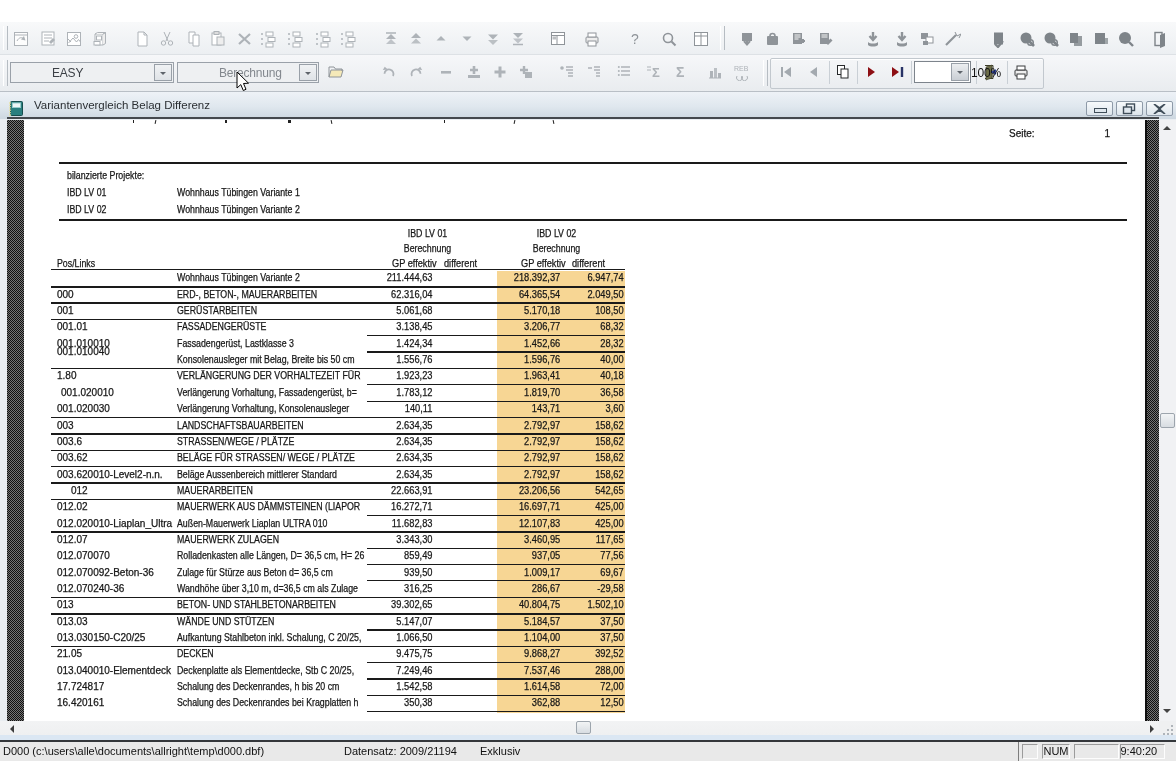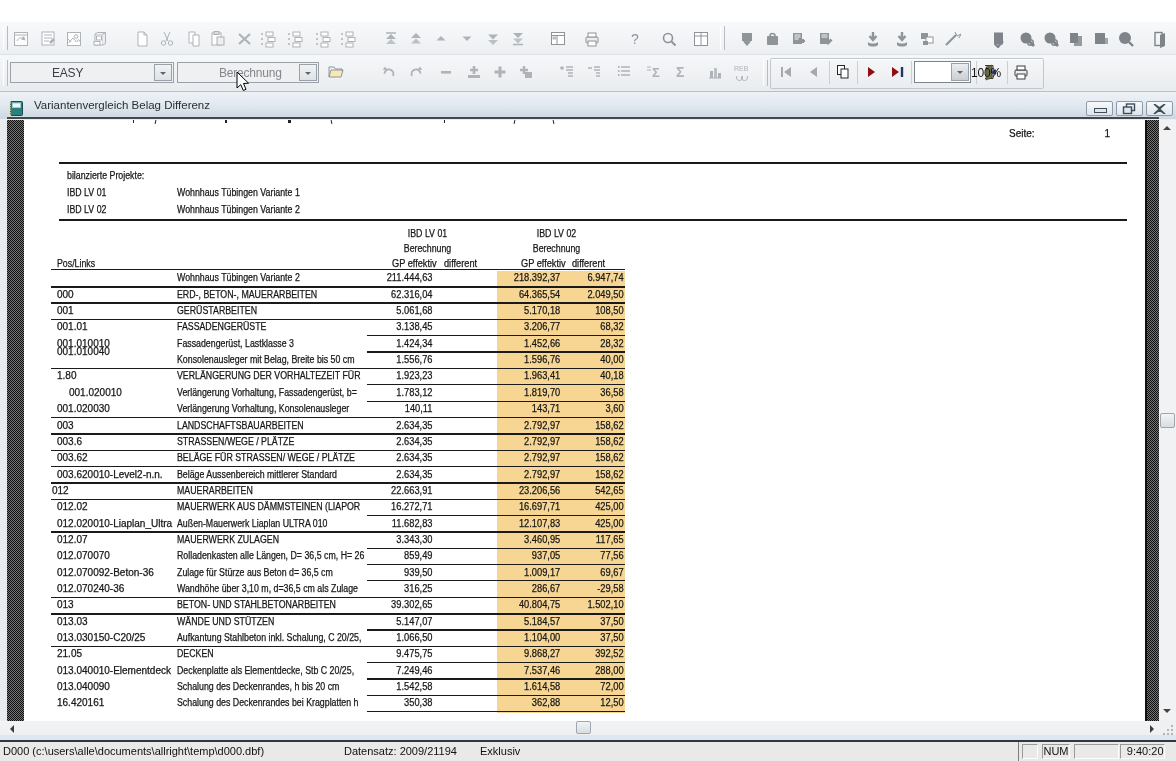--- a/index.html
+++ b/index.html
@@ -478,21 +478,21 @@
             <div class="r num" style="left:313px;top:234.6px;width:95.5px">1.556,76</div>
             <div class="r num" style="left:441px;top:234.6px;width:95.3px">1.596,76</div>
             <div class="r num" style="left:546px;top:234.6px;width:53.6px">40,00</div>
             <div class="hline" style="left:27px;top:248.3px;width:574px;height:1.6px"></div>
             <div class="r" style="left:33px;top:250.9px">1.80</div>
             <div class="r caps" style="left:153px;top:250.9px">VERLÄNGERUNG DER VORHALTEZEIT FÜR</div>
             <div class="r num" style="left:313px;top:250.9px;width:95.5px">1.923,23</div>
             <div class="r num" style="left:441px;top:250.9px;width:95.3px">1.963,41</div>
             <div class="r num" style="left:546px;top:250.9px;width:53.6px">40,18</div>
             <div class="hline" style="left:343px;top:264.6px;width:258px;height:1.2px"></div>
-            <div class="r" style="left:45px;top:267.3px">001.020010</div>
+            <div class="r" style="left:37px;top:267.3px">001.020010</div>
             <div class="r det" style="left:153px;top:267.3px">Verlängerung Vorhaltung, Fassadengerüst, b=</div>
             <div class="r num" style="left:313px;top:267.3px;width:95.5px">1.783,12</div>
             <div class="r num" style="left:441px;top:267.3px;width:95.3px">1.819,70</div>
             <div class="r num" style="left:546px;top:267.3px;width:53.6px">36,58</div>
             <div class="hline" style="left:343px;top:281.0px;width:258px;height:1.2px"></div>
             <div class="r" style="left:33px;top:283.6px">001.020030</div>
             <div class="r det" style="left:153px;top:283.6px">Verlängerung Vorhaltung, Konsolenausleger</div>
             <div class="r num" style="left:313px;top:283.6px;width:95.5px">140,11</div>
             <div class="r num" style="left:441px;top:283.6px;width:95.3px">143,71</div>
             <div class="r num" style="left:546px;top:283.6px;width:53.6px">3,60</div>
@@ -514,21 +514,21 @@
             <div class="r num" style="left:313px;top:332.7px;width:95.5px">2.634,35</div>
             <div class="r num" style="left:441px;top:332.7px;width:95.3px">2.792,97</div>
             <div class="r num" style="left:546px;top:332.7px;width:53.6px">158,62</div>
             <div class="hline" style="left:27px;top:346.4px;width:574px;height:1.6px"></div>
             <div class="r" style="left:33px;top:349.0px">003.620010-Level2-n.n.</div>
             <div class="r det" style="left:153px;top:349.0px">Beläge Aussenbereich mittlerer Standard</div>
             <div class="r num" style="left:313px;top:349.0px;width:95.5px">2.634,35</div>
             <div class="r num" style="left:441px;top:349.0px;width:95.3px">2.792,97</div>
             <div class="r num" style="left:546px;top:349.0px;width:53.6px">158,62</div>
             <div class="hline" style="left:27px;top:362.7px;width:574px;height:1.6px"></div>
-            <div class="r" style="left:28px;top:365.4px">012</div>
+            <div class="r" style="left:47px;top:365.4px">012</div>
             <div class="r caps" style="left:153px;top:365.4px">MAUERARBEITEN</div>
             <div class="r num" style="left:313px;top:365.4px;width:95.5px">22.663,91</div>
             <div class="r num" style="left:441px;top:365.4px;width:95.3px">23.206,56</div>
             <div class="r num" style="left:546px;top:365.4px;width:53.6px">542,65</div>
             <div class="hline" style="left:27px;top:379.1px;width:574px;height:1.6px"></div>
             <div class="r" style="left:33px;top:381.7px">012.02</div>
             <div class="r caps" style="left:153px;top:381.7px">MAUERWERK AUS DÄMMSTEINEN (LIAPOR</div>
             <div class="r num" style="left:313px;top:381.7px;width:95.5px">16.272,71</div>
             <div class="r num" style="left:441px;top:381.7px;width:95.3px">16.697,71</div>
             <div class="r num" style="left:546px;top:381.7px;width:53.6px">425,00</div>
@@ -586,21 +586,21 @@
             <div class="r num" style="left:313px;top:528.9px;width:95.5px">9.475,75</div>
             <div class="r num" style="left:441px;top:528.9px;width:95.3px">9.868,27</div>
             <div class="r num" style="left:546px;top:528.9px;width:53.6px">392,52</div>
             <div class="hline" style="left:343px;top:542.5px;width:258px;height:1.2px"></div>
             <div class="r" style="left:33px;top:545.2px">013.040010-Elementdeck</div>
             <div class="r det" style="left:153px;top:545.2px">Deckenplatte als Elementdecke, Stb C 20/25,</div>
             <div class="r num" style="left:313px;top:545.2px;width:95.5px">7.249,46</div>
             <div class="r num" style="left:441px;top:545.2px;width:95.3px">7.537,46</div>
             <div class="r num" style="left:546px;top:545.2px;width:53.6px">288,00</div>
             <div class="hline" style="left:343px;top:558.9px;width:258px;height:1.2px"></div>
-            <div class="r" style="left:33px;top:561.6px">013.040090</div>
+            <div class="r" style="left:33px;top:561.6px">17.724817</div>
             <div class="r det" style="left:153px;top:561.6px">Schalung des Deckenrandes, h bis 20 cm</div>
             <div class="r num" style="left:313px;top:561.6px;width:95.5px">1.542,58</div>
             <div class="r num" style="left:441px;top:561.6px;width:95.3px">1.614,58</div>
             <div class="r num" style="left:546px;top:561.6px;width:53.6px">72,00</div>
             <div class="hline" style="left:343px;top:575.3px;width:258px;height:1.2px"></div>
             <div class="r" style="left:33px;top:577.9px">16.420161</div>
             <div class="r det" style="left:153px;top:577.9px">Schalung des Deckenrandes bei Kragplatten h</div>
             <div class="r num" style="left:313px;top:577.9px;width:95.5px">350,38</div>
             <div class="r num" style="left:441px;top:577.9px;width:95.3px">362,88</div>
             <div class="r num" style="left:546px;top:577.9px;width:53.6px">12,50</div>
@@ -635,19 +635,19 @@
   <div class="abs" id="darkline"></div>
 
   <div class="abs" id="statusbar">
     <span class="abs" style="left:3px;top:3px">D000 (c:\users\alle\documents\allright\temp\d000.dbf)</span>
     <span class="abs" style="left:344px;top:3px">Datensatz: 2009/21194</span>
     <span class="abs" style="left:480px;top:3px">Exklusiv</span>
     <div class="abs" style="left:1018px;top:0;width:1px;height:19px;background:#7e7e7e"></div>
     <div class="spanel" style="left:1022px;width:16px"></div>
     <div class="spanel" style="left:1042px;width:28px;text-align:center">NUM</div>
     <div class="spanel" style="left:1073.5px;width:45px"></div>
-    <div class="spanel" style="left:1119.5px;width:45px;text-align:right">9:40:20</div>
+    <div class="spanel" style="left:1119.5px;width:45px;text-align:left">9:40:20</div>
   </div>
 
   <svg class="abs" id="cursor" style="left:236px;top:72px" width="17" height="22" viewBox="0 0 17 22">
     <path d="M1 0 L1 16 L4.8 12.6 L7.3 18.5 L10 17.3 L7.5 11.5 L12.5 11.2 Z" fill="#fff" stroke="#000" stroke-width="1"></path>
   </svg>
 </div>
 
 </body></html>

